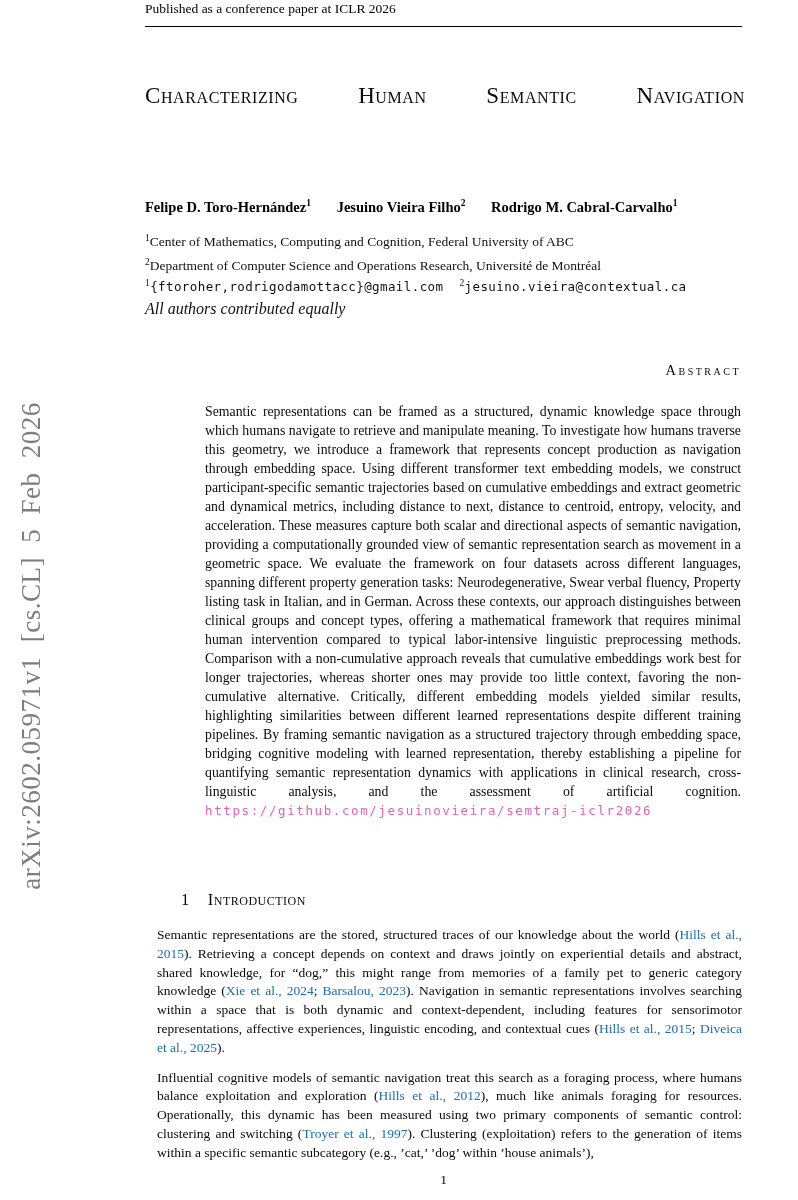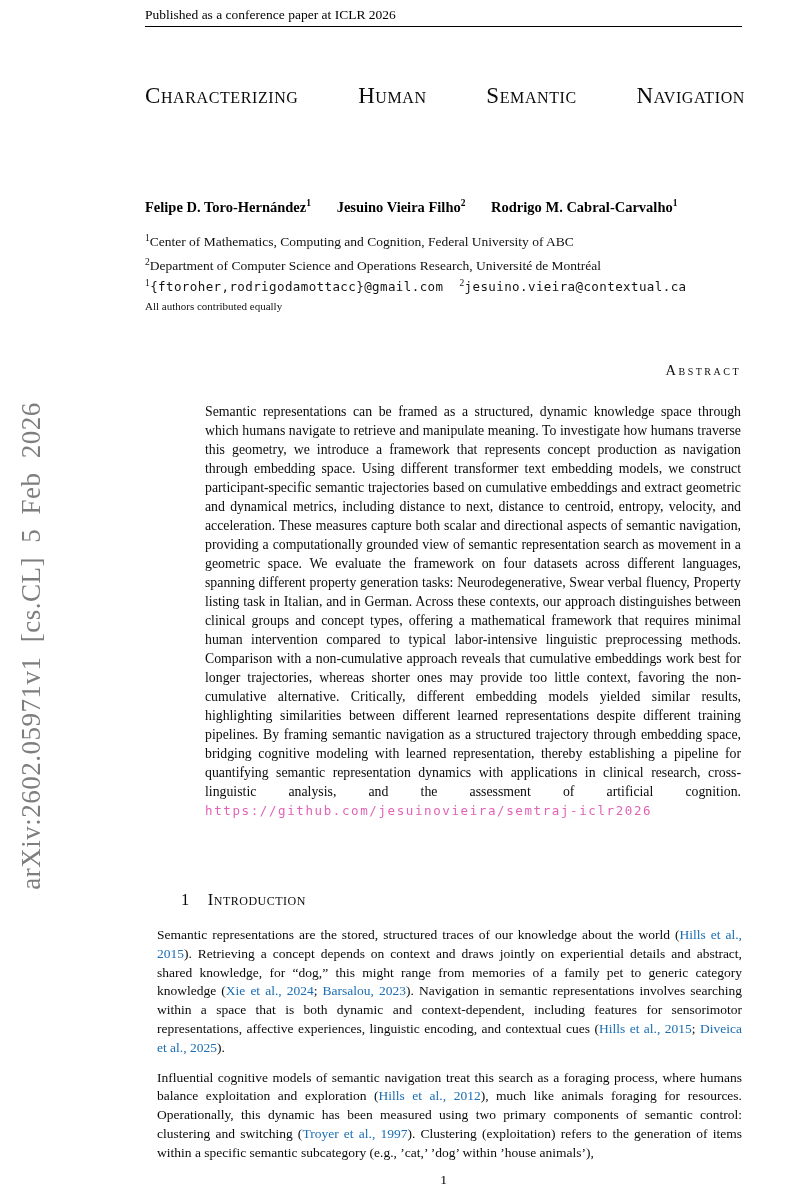--- a/index.html
+++ b/index.html
@@ -2,21 +2,21 @@
 <html lang="en"><head>
 <meta charset="utf-8">
 <style>
   html,body{margin:0;padding:0;}
   body{
     width:798px;height:1200px;position:relative;background:#ffffff;
     font-family:"Liberation Serif", serif;color:#111111;overflow:hidden;
   }
   
   .running-header{
-    position:absolute;left:145px;top:7px;width:597px;
+    position:absolute;left:145px;top:1px;width:597px;
     font-size:13.5px;color:#000;
   }
   .header-rule{
     position:absolute;left:145px;top:26px;width:597px;height:0;
     border-top:1.6px solid #000;
   }
   
   .arxiv-watermark{
     position:absolute;left:-221px;top:628px;width:510px;height:36px;
     transform:rotate(-90deg);
@@ -39,21 +39,21 @@
   .author{margin-right:22px;white-space:nowrap;font-family:Liberation Serif, serif;}
   sup{font-size:9.5px;line-height:0;}
   
   .affiliations{position:absolute;left:145px;top:230px;width:600px;font-size:13.5px;line-height:24px;}
   .email-row{
     position:absolute;left:145px;top:279px;width:600px;
     font-family:"DejaVu Sans Mono", monospace;font-size:12.5px;letter-spacing:0.4px;
   }
   .email-row sup{font-family:"Liberation Serif", serif;}
   .email-gap{display:inline-block;width:16px;}
-  .contrib-note{position:absolute;left:145px;top:300px;width:600px;font-size:11px;}
+  .contrib-note{position:absolute;left:145px;top:300px;width:600px;font-size:16px;font-style:italic;}
   
   .abstract-heading{
     position:absolute;left:205px;top:362px;width:536px;text-align:right;
     font-size:14.5px;font-variant:small-caps;letter-spacing:2.5px;color:#0a0a0a;
   }
   .abstract-body{
     position:absolute;left:205px;top:402px;width:536px;
     font-size:13.8px;line-height:19px;text-align:justify;color:#0a0a0a;
   }
   

